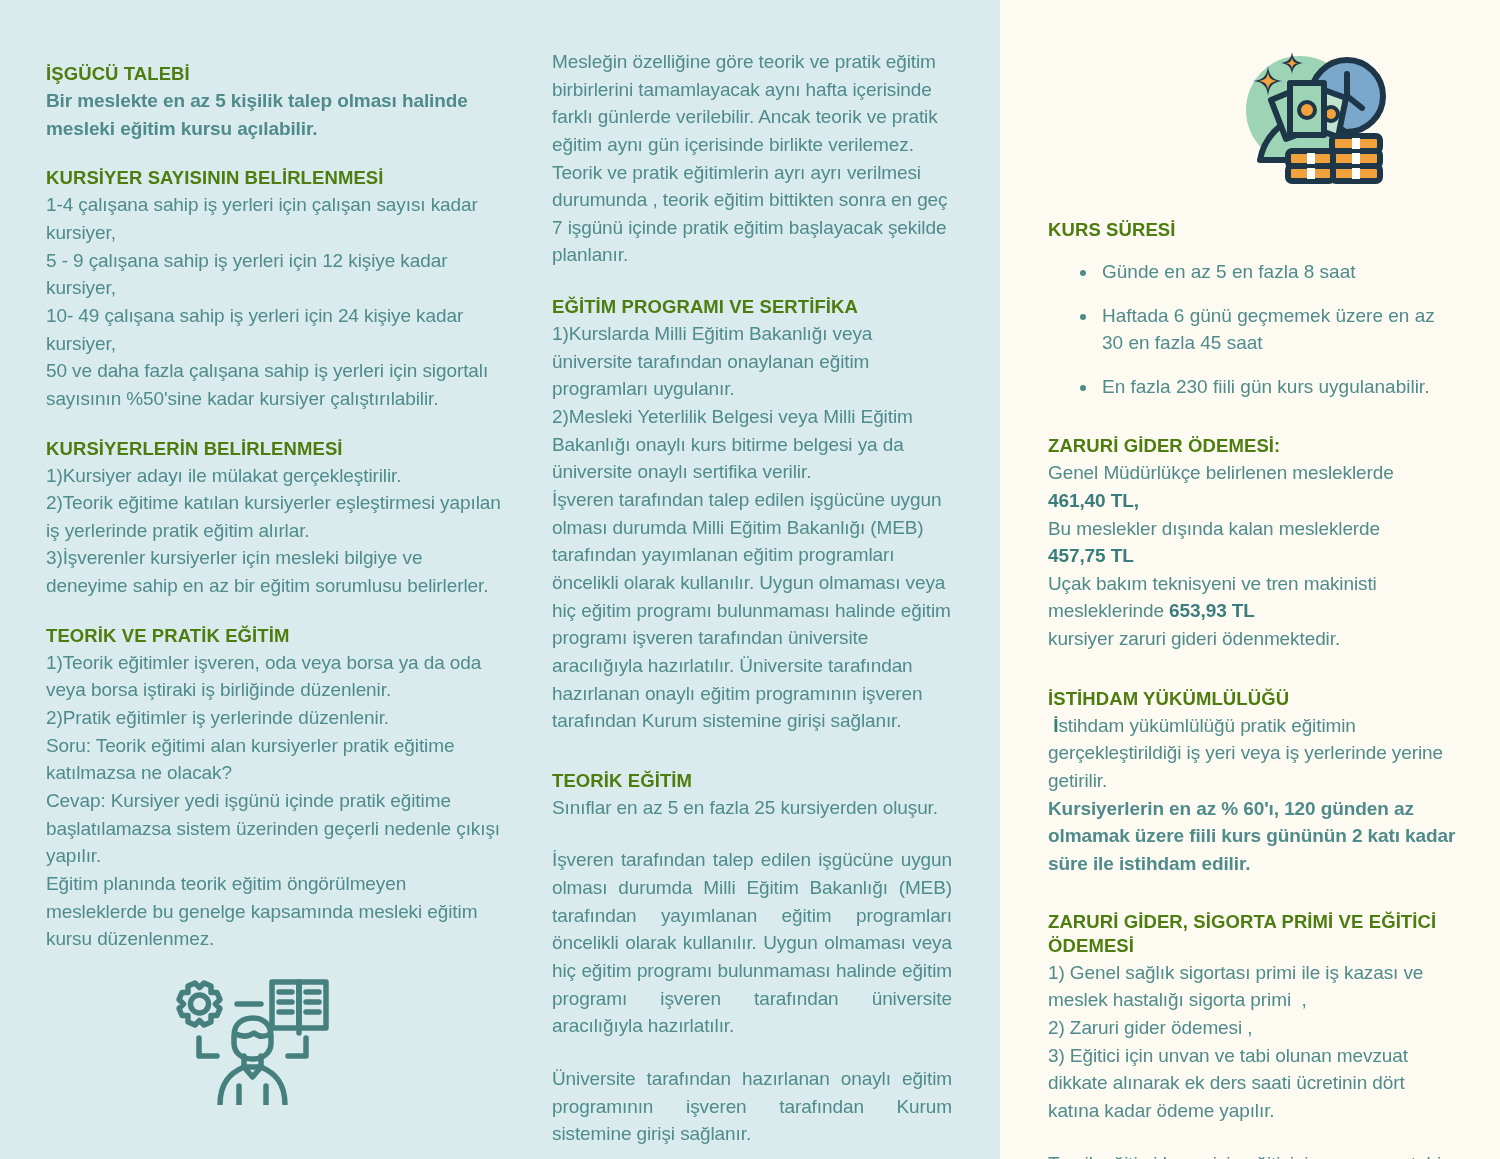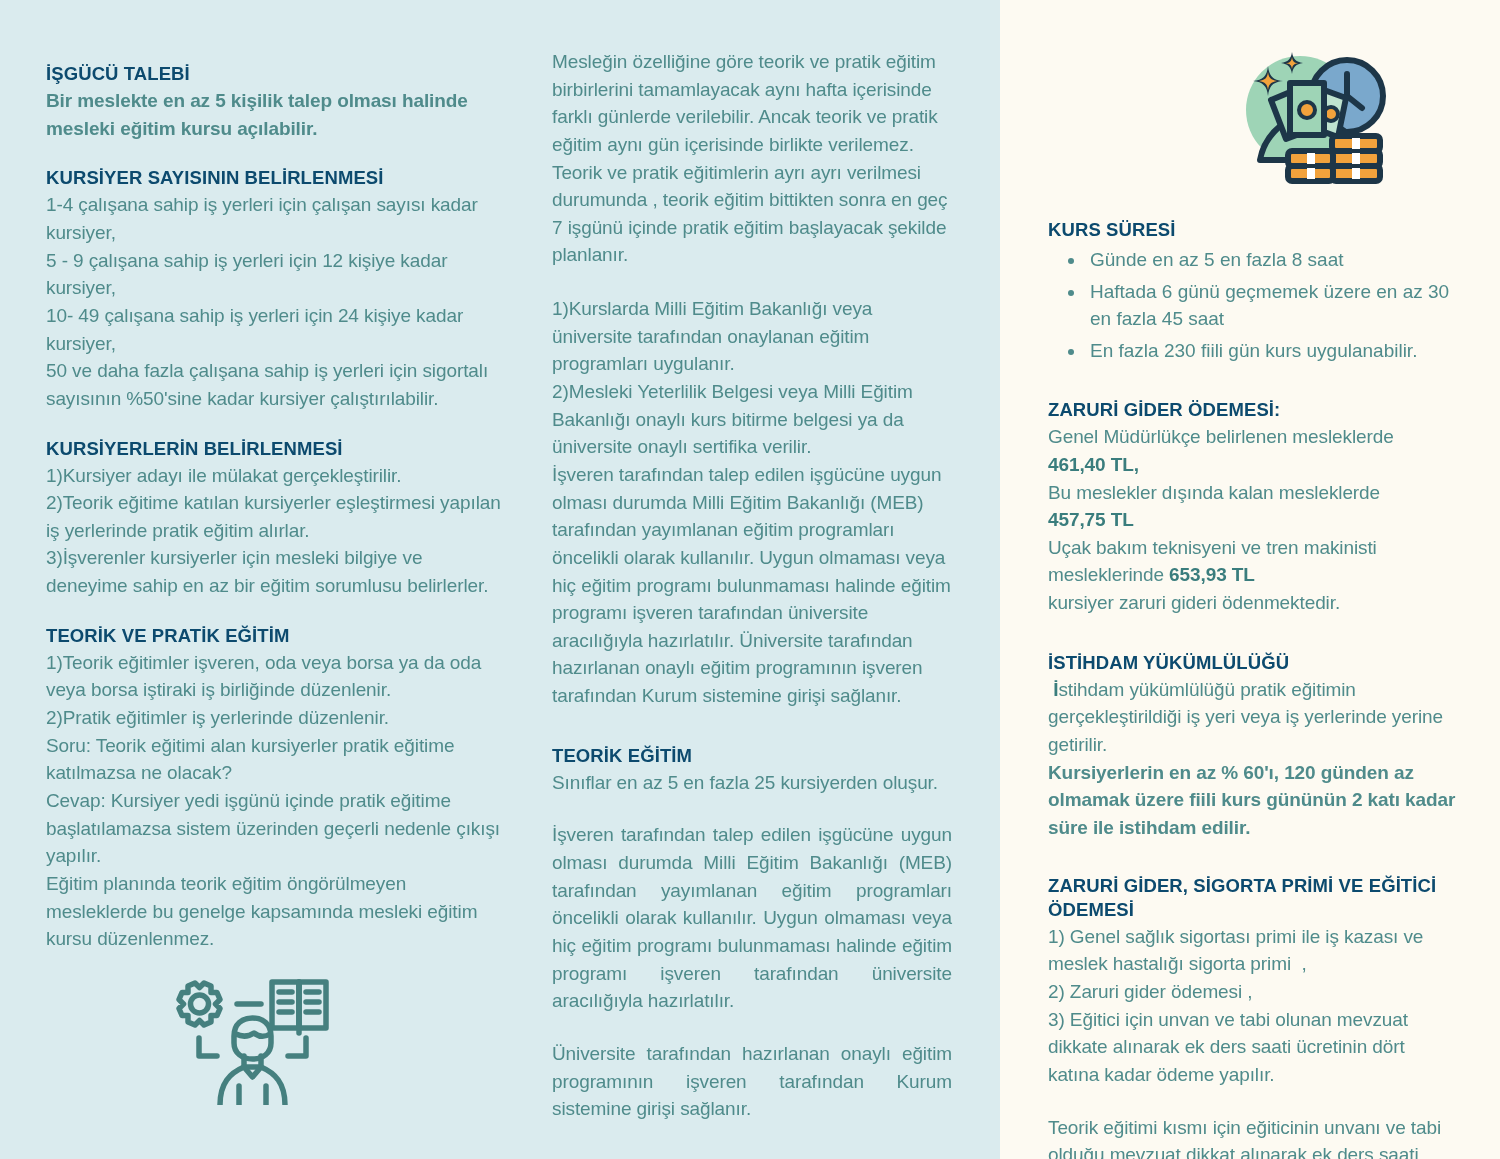--- a/index.html
+++ b/index.html
@@ -37,21 +37,21 @@
     position: absolute;
     box-sizing: border-box;
   }
   .col-one { left: 46px; top: 62px; width: 455px; }
   .col-two { left: 552px; top: 48px; width: 400px; }
   .col-three { left: 48px; top: 218px; width: 410px; }
 
   h2.sec-head {
     font-size: 18.5px;
     font-weight: bold;
-    color: #0c4a6e;
+    color: #4d7c0f;
     margin: 0 0 1px 0;
     letter-spacing: 0.1px;
     line-height: 1.3;
   }
   p.body, .body {
     font-size: 19px;
     color: #4f8b8b;
     margin: 0;
     line-height: 1.455;
     letter-spacing: -0.1px;
@@ -64,21 +64,21 @@
     color: #3a7d7d;
   }
   .justify { text-align: justify; }
   ul.bullets {
     margin: 0;
     padding-left: 34px;
     font-size: 19px;
     color: #4f8b8b;
     line-height: 1.45;
   }
-  ul.bullets li { margin: 4px; padding-left: 4px; }
+  ul.bullets li { margin: 16px; padding-left: 4px; }
 
   
   .icon-money {
     position: absolute;
     left: 228px;
     top: 38px;
     width: 175px;
     height: 160px;
   }
   .icon-learn {
@@ -130,20 +130,21 @@
     </div>
 
     <div class="col col-two">
 
       <div class="sec">
         <p class="body prewrap" style="white-space: pre-wrap;">Mesleğin özelliğine göre teorik ve pratik eğitim birbirlerini tamamlayacak aynı hafta içerisinde farklı günlerde verilebilir. Ancak teorik ve pratik eğitim aynı gün içerisinde birlikte verilemez.
 Teorik ve pratik eğitimlerin ayrı ayrı verilmesi durumunda , teorik eğitim bittikten sonra en geç 7 işgünü içinde pratik eğitim başlayacak şekilde planlanır.</p>
       </div>
 
       <div class="sec" style="margin-top:26px;">
+        <h2 class="sec-head">EĞİTİM PROGRAMI VE SERTİFİKA</h2>
         <p class="body prewrap" style="white-space: pre-wrap;">1)Kurslarda Milli Eğitim Bakanlığı veya üniversite tarafından onaylanan eğitim programları uygulanır.
 2)Mesleki Yeterlilik Belgesi veya Milli Eğitim Bakanlığı onaylı kurs bitirme belgesi ya da üniversite onaylı sertifika verilir.
 İşveren tarafından talep edilen işgücüne uygun olması durumda Milli Eğitim Bakanlığı (MEB) tarafından yayımlanan eğitim programları öncelikli olarak kullanılır. Uygun olmaması veya hiç eğitim programı bulunmaması halinde eğitim programı işveren tarafından üniversite aracılığıyla hazırlatılır. Üniversite tarafından hazırlanan onaylı eğitim programının işveren tarafından Kurum sistemine girişi sağlanır.</p>
       </div>
 
       <div class="sec" style="margin-top:34px;">
         <h2 class="sec-head">TEORİK EĞİTİM</h2>
         <p class="body">Sınıflar en az 5 en fazla 25 kursiyerden oluşur.</p>
         <p class="body justify gap">İşveren tarafından talep edilen işgücüne uygun olması durumda Milli Eğitim Bakanlığı (MEB) tarafından yayımlanan eğitim programları öncelikli olarak kullanılır. Uygun olmaması veya hiç eğitim programı bulunmaması halinde eğitim programı işveren tarafından üniversite aracılığıyla hazırlatılır.</p>
         <p class="body justify gap">Üniversite tarafından hazırlanan onaylı eğitim programının işveren tarafından Kurum sistemine girişi sağlanır.</p>

